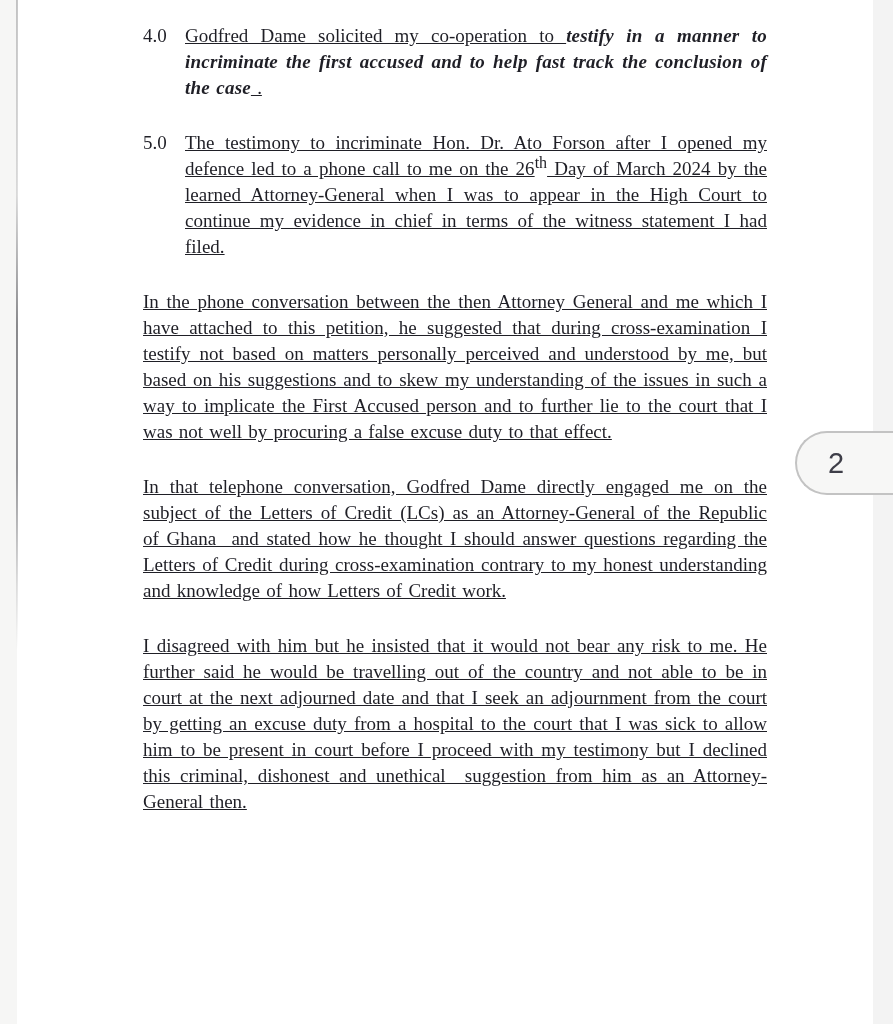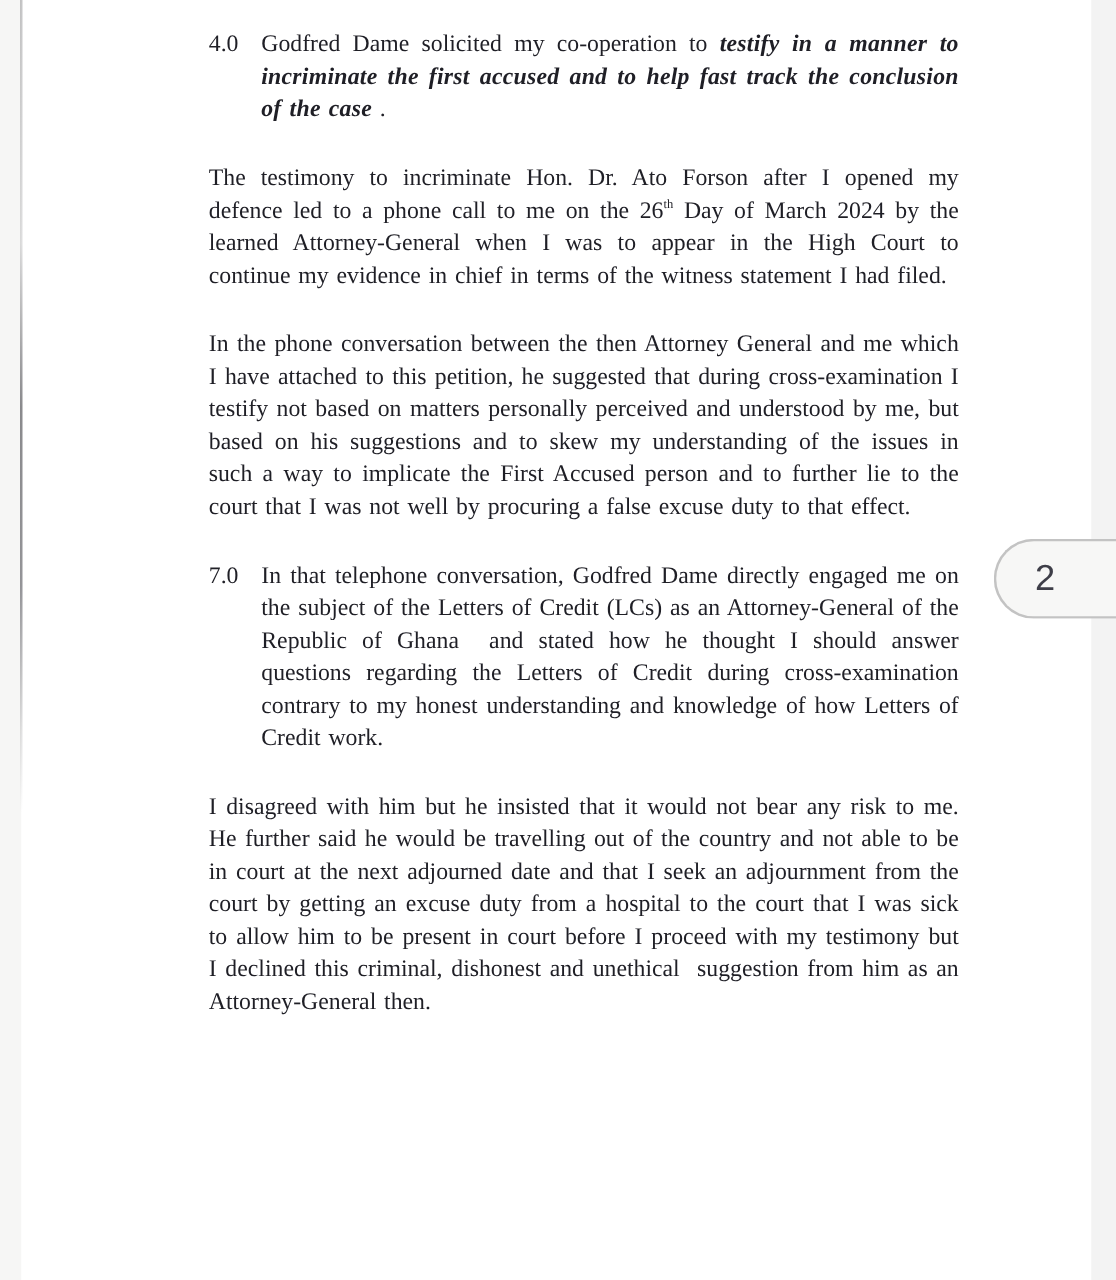--- a/index.html
+++ b/index.html
@@ -41,34 +41,33 @@
   .content {
     position: absolute;
     left: 143px; top: 23px;
     width: 624px;
   }
   .para {
     display: flex;
     margin-bottom: 29px;
     font-size: 19px;
     line-height: 26px;
-    margin-left: 24px;
   }
   .para-num {
     flex: none;
     width: 42px;
   }
   .para-text {
     flex: 1;
     text-align: justify;
     word-spacing: 1.5px;
   }
-  .seg-normal { font-style: normal; font-weight: 400; }
+  .seg-normal { font-style: normal; font-weight: 400; text-decoration: underline; }
   .seg-bold-italic { font-style: italic; font-weight: 700; letter-spacing: 0.2px; }
-  .seg-sup { vertical-align: super; font-size: 10px; line-height: 0; }
+  .seg-sup { vertical-align: super; font-size: 16px; line-height: 0; }
   
   .page-tab {
     position: absolute;
     right: 0; top: 431px;
     width: 98px; height: 64px;
     background: #f7f7f6;
     border: 2px solid #c3c3c3;
     border-right: none;
     border-radius: 34px 0 0 34px;
     display: flex;
@@ -90,29 +89,29 @@
   <div class="left-line"></div>
 </div>
 
 <div class="content">
   <div class="para">
     <div class="para-num">4.0</div>
     <div class="para-text"><span class="seg-normal">Godfred Dame solicited my co-operation to </span><span class="seg-bold-italic">testify in a manner to incriminate the first accused and to help fast track the conclusion of the case</span><span class="seg-normal"> .</span></div>
   </div>
 
   <div class="para">
+    <div class="para-num">5.0</div>
     <div class="para-text"><span class="seg-normal">The testimony to incriminate Hon. Dr. Ato Forson after I opened my defence led to a phone call to me on the 26</span><span class="seg-sup">th</span><span class="seg-normal"> Day of March 2024 by the learned Attorney-General when I was to appear in the High Court to continue my evidence in chief in terms of the witness statement I had filed.</span></div>
   </div>
 
   <div class="para">
     <div class="para-text"><span class="seg-normal">In the phone conversation between the then Attorney General and me which I have attached to this petition, he suggested that during cross-examination I testify not based on matters personally perceived and understood by me, but based on his suggestions and to skew my understanding of the issues in such a way to implicate the First Accused person and to further lie to the court that I was not well by procuring a false excuse duty to that effect.</span></div>
   </div>
 
   <div class="para">
-    <div class="para-num">7.0</div>
     <div class="para-text"><span class="seg-normal">In that telephone conversation, Godfred Dame directly engaged me on the subject of the Letters of Credit (LCs) as an Attorney-General of the Republic of Ghana &nbsp;and stated how he thought I should answer questions regarding the Letters of Credit during cross-examination contrary to my honest understanding and knowledge of how Letters of Credit work.</span></div>
   </div>
 
   <div class="para">
     <div class="para-text"><span class="seg-normal">I disagreed with him but he insisted that it would not bear any risk to me. He further said he would be travelling out of the country and not able to be in court at the next adjourned date and that I seek an adjournment from the court by getting an excuse duty from a hospital to the court that I was sick to allow him to be present in court before I proceed with my testimony but I declined this criminal, dishonest and unethical &nbsp;suggestion from him as an Attorney-General then.</span></div>
   </div>
 </div>
 
 <div class="right-strip"></div>
 

